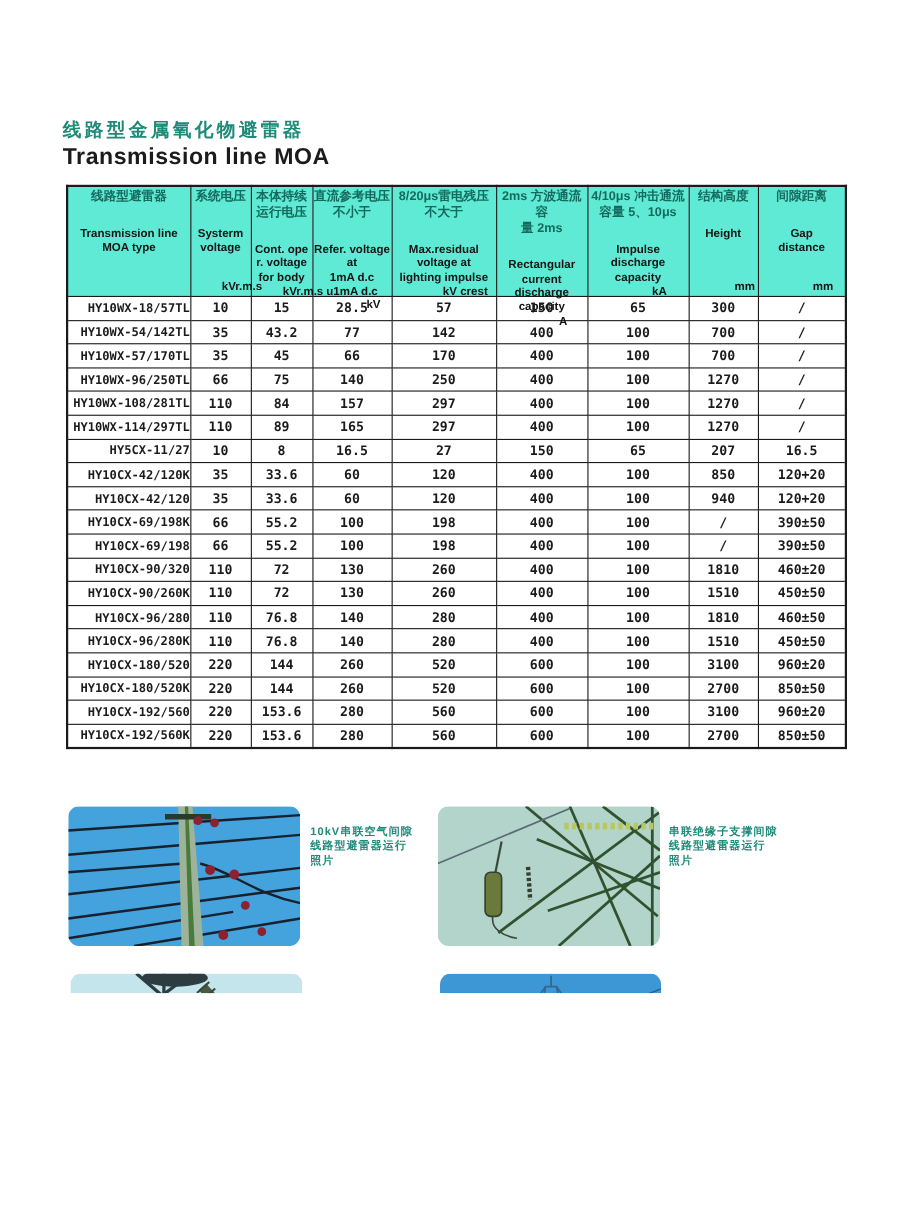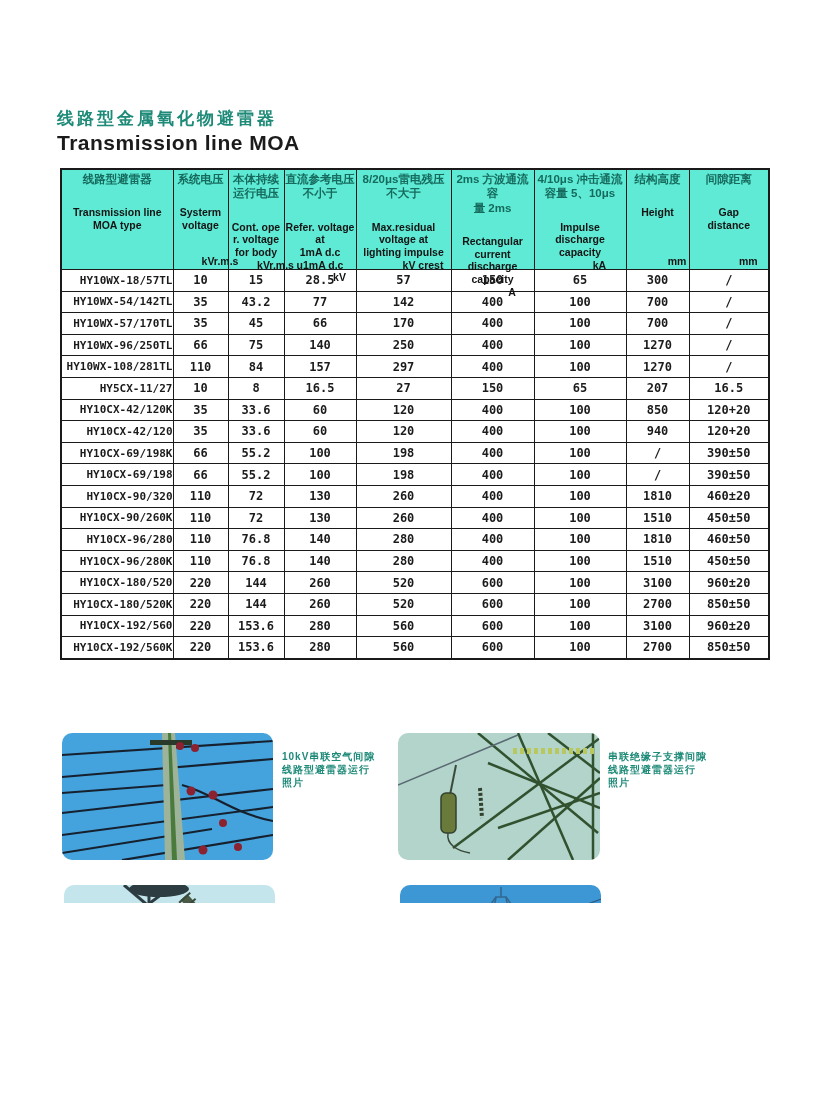--- a/index.html
+++ b/index.html
@@ -211,20 +211,31 @@
           <td>110</td>
           <td>84</td>
           <td>157</td>
           <td>297</td>
           <td>400</td>
           <td>100</td>
           <td>1270</td>
           <td>/</td>
         </tr>
         <tr>
+          <td class="model">HY10WX-114/297TL</td>
+          <td>110</td>
+          <td>89</td>
+          <td>165</td>
+          <td>297</td>
+          <td>400</td>
+          <td>100</td>
+          <td>1270</td>
+          <td>/</td>
+        </tr>
+        <tr>
           <td class="model">HY5CX-11/27</td>
           <td>10</td>
           <td>8</td>
           <td>16.5</td>
           <td>27</td>
           <td>150</td>
           <td>65</td>
           <td>207</td>
           <td>16.5</td>
         </tr>

